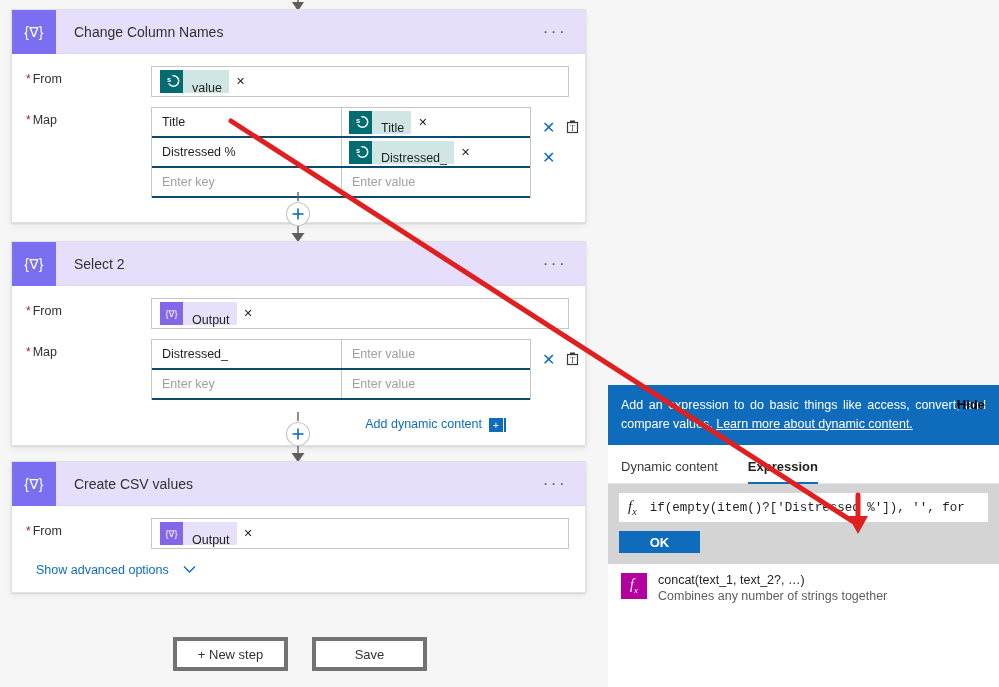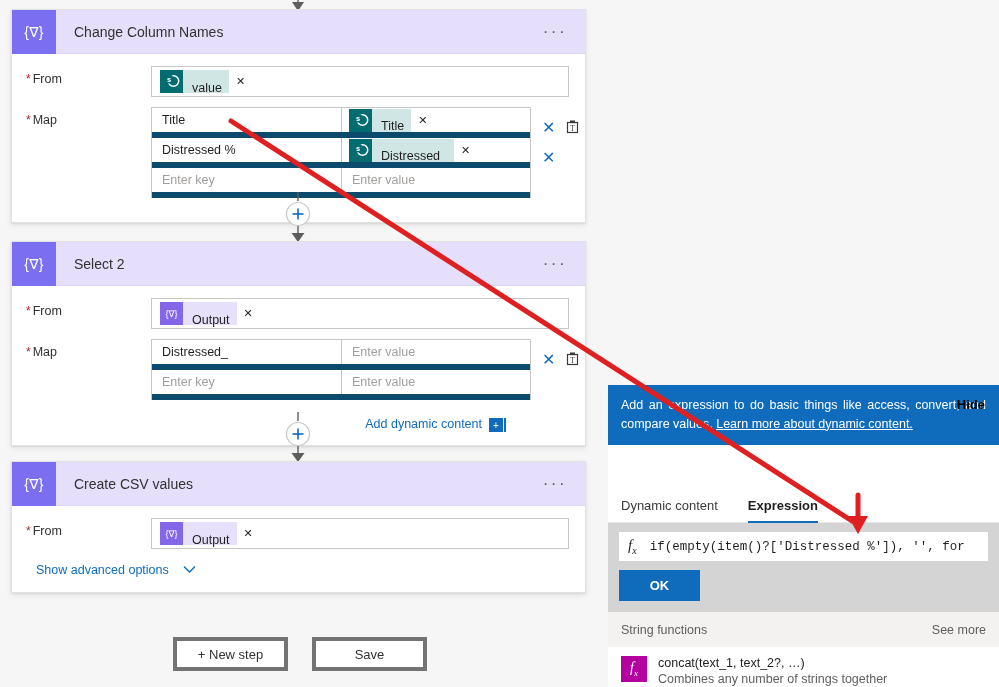--- a/index.html
+++ b/index.html
@@ -76,21 +76,21 @@
     height: 23px; display: inline-flex; align-items: center;
     padding: 12px 7px 0 9px; font-size: 12.5px; color: #201f1e;
   }
   .chip-label.sp { background: #cfe6e4; }
   .chip-label.dataop { background: #e7e0fb; }
   .chip-x { font-size: 11px; color: #201f1e; margin-left: 7px; cursor: pointer; }
 
   
   .map-wrap { flex: 1; display: flex; }
   .map-grid { flex: 0 0 380px; border: 1px solid #c8c6c4; border-bottom: none; }
-  .map-row { display: flex; height: 30px; border-bottom: 6px solid #0c4a6e; }
+  .map-row { display: flex; height: 30px; border-bottom: 2px solid #0c4a6e; }
   .map-key, .map-val {
     display: flex; align-items: center;
     font-size: 12.5px; color: #201f1e;
     padding: 0 4px 0 10px;
     overflow: hidden;
   }
   .map-key { flex: 0 0 190px; border-right: 1px solid #c8c6c4; }
   .map-val { flex: 1; padding-left: 4px; }
   .map-val.plain { padding-left: 10px; }
   .ph { color: #a19f9d; }
@@ -131,21 +131,21 @@
     background: #0f6cbd; color: #ffffff;
     padding: 11px 13px 12px 13px;
     font-size: 12.5px; line-height: 18.5px;
     position: relative;
     text-align: justify;
   }
   .banner-text { display: inline; padding-right: 46px; }
   .banner-link { color: #ffffff; text-decoration: underline; cursor: pointer; }
   .banner-hide { position: absolute; right: 14px; top: 11px; font-size: 13px; color: #000000; cursor: pointer; font-weight: bold; }
 
-  .panel-tabs { display: flex; gap: 30px; padding: 14px 22px 0 13px; border-bottom: 1px solid #e8e8e8; background: #fff; margin-top: 39px; }
+  .panel-tabs { display: flex; gap: 30px; padding: 14px 22px 0 13px; border-bottom: 1px solid #e8e8e8; background: #fff; }
   .tab { padding-bottom: 9px; font-size: 13px; color: #3b3a39; cursor: pointer; position: relative; }
   .tab.active { font-weight: bold; color: #201f1e; }
   .tab.active:after {
     content: ""; position: absolute; left: 0; right: 0; bottom: -1px;
     height: 2px; background: #0f6cbd;
   }
 
   .expr-area { background: #d4d4d4; padding: 9px 11px 11px 11px; }
   .expr-input {
     background: #ffffff; height: 29px;
@@ -156,21 +156,21 @@
   .fx {
     font-family: "Liberation Serif", serif; font-style: italic;
     font-size: 15px; color: #201f1e; margin-right: 13px; flex: 0 0 auto;
   }
   .fx sub { font-size: 10px; }
   .expr-text {
     font-family: "Liberation Mono", monospace; font-size: 12.5px;
     color: #201f1e; white-space: pre; overflow: hidden;
   }
   .ok-btn {
-    margin-top: 9px; width: 81px; height: 31px;
+    margin-top: 9px; width: 81px; height: 22px;
     background: #0f6cbd; color: #fff; font-size: 13px; font-weight: bold;
     display: flex; align-items: center; justify-content: center; cursor: pointer;
   }
 
   .fn-head {
     display: flex; justify-content: space-between; align-items: center;
     padding: 11px 13px 10px 13px; background: #f3f2f1;
     font-size: 12.5px; color: #605e5c;
   }
   .see-more { color: #605e5c; cursor: pointer; }
@@ -414,24 +414,20 @@
     </div>
 
     <div class="expr-area">
       <div class="expr-input">
         <span class="fx"><i>f<sub>x</sub></i></span>
         <span class="expr-text">if(empty(item()?['Distressed %']), '', for</span>
       </div>
       <div class="ok-btn">OK</div>
     </div>
 
-    <div class="fn-head">
-      <span>String functions</span>
-      <span class="see-more">See more</span>
-    </div>
 
     <div class="fn-item">
       <div class="fn-icon">
           <i>f<sub style="font-size:9px;">x</sub></i>
         </div>
       <div>
         <div class="fn-name">concat(text_1, text_2?, …)</div>
         <div class="fn-desc">Combines any number of strings together</div>
       </div>
     </div>

